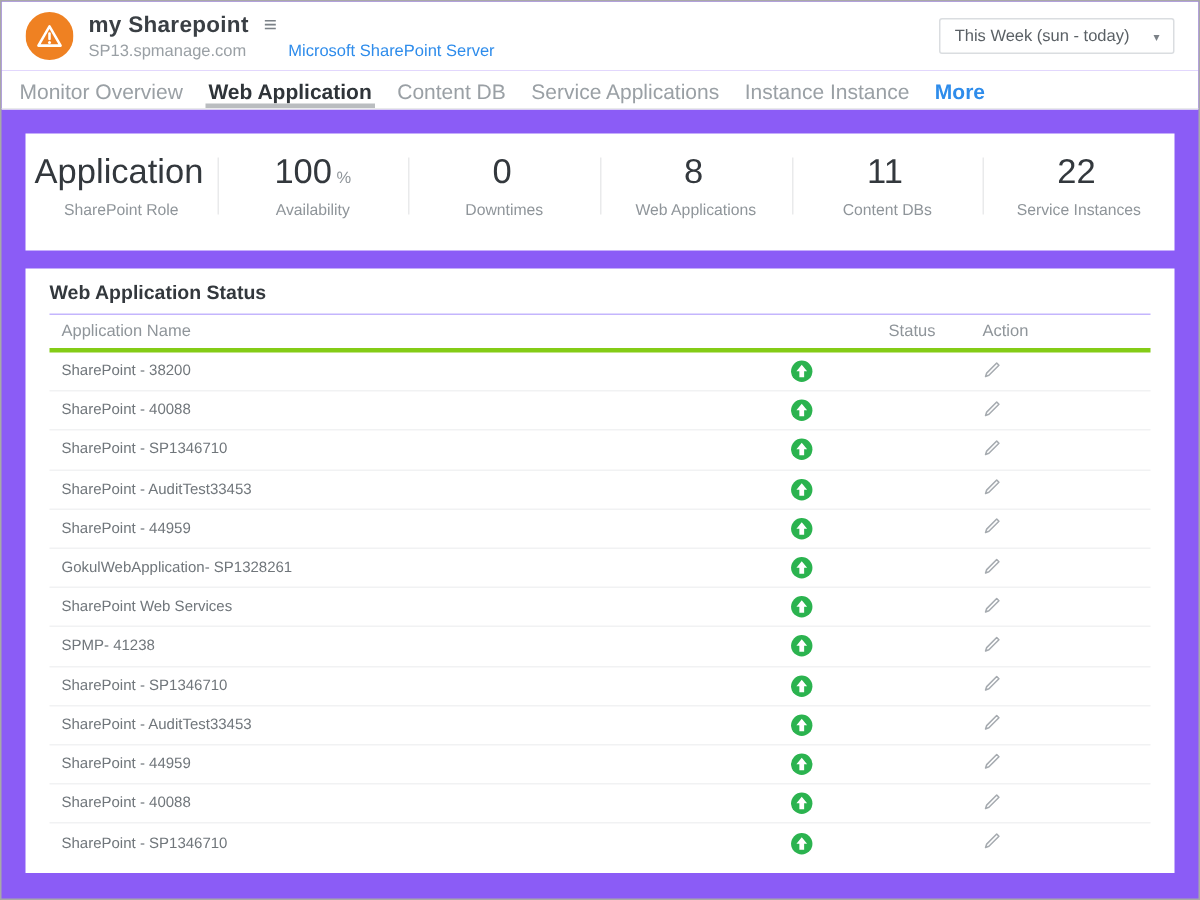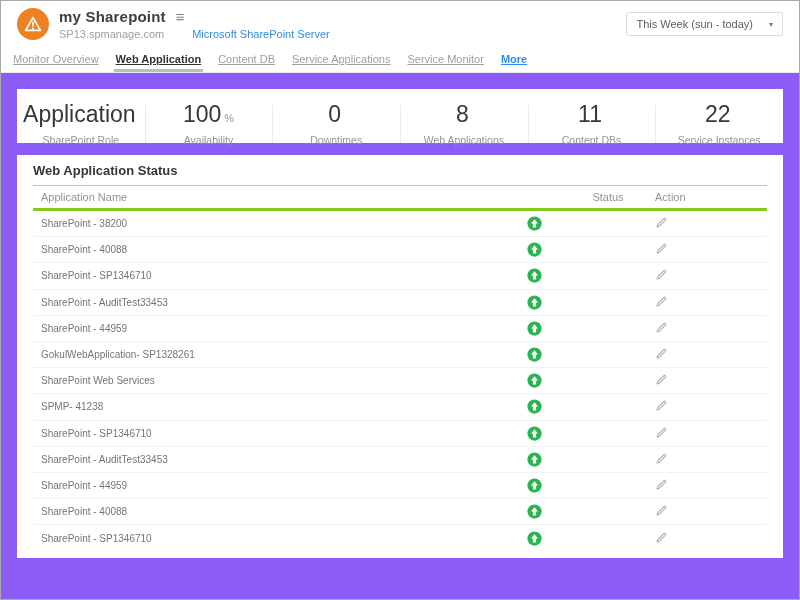--- a/index.html
+++ b/index.html
@@ -18,31 +18,31 @@
   .sub-line { margin-top:3px; font-size:11px; display:flex; align-items:center; }
   .host { color:#9aa0a5; margin-right:12px; }
   .type-link { color:#2e8ceb; text-decoration:none; cursor:pointer;padding-left:16px; }
   .period { position:absolute; right:16px; top:11px; border:1px solid #dadde0; border-radius:2px;
             background:#fff; padding:5px 9px; font-size:11px; color:#5a6065;
             display:flex; align-items:center; cursor:pointer; }
   .caret { margin-left:16px; font-size:8px; color:#7b8187; }
 
   
   .tabs { background:#fff; border-bottom:1px solid #e9eaeb; padding-left:10px; display:flex; height:26px; }
-  .tab { font-size:11px; color:#9aa0a5; margin-right:13px; padding:6px 2px 0; position:relative;
-         white-space:nowrap; cursor:pointer;text-decoration:underline; }
+  .tab { font-size:14px; color:#9aa0a5; margin-right:13px; padding:6px 2px 0; position:relative;
+         white-space:nowrap; cursor:pointer; }
   .tab.active { color:#2f3439; font-weight:700; }
   .tab.active::after { content:''; position:absolute; left:0; right:0; bottom:0; height:3px; background:#babdc0; }
   .tab.accent { color:#2e8ceb; font-weight:700; }
 
   
   .content { padding:16px; height:calc(100% - 72px); }
   .card { background:#fff; }
 
-  .stats { height:54px; display:flex; margin-bottom:12px; }
+  .stats { height:78px; display:flex; margin-bottom:12px; }
   .stat { flex:1; text-align:center; position:relative; padding-top:13px; }
   .stat + .stat::before { content:''; position:absolute; left:0; top:16px; height:38px; width:1px; background:#e9eaeb; }
   .stat-value { font-size:23px; color:#33383d; font-weight:500; line-height:1.1; }
   .stat-value .u { font-size:11px; color:#8f959a; font-weight:400; margin-left:3px; }
   .stat-label { margin-top:7px; font-size:10.5px; color:#8f959a; }
 
   .table-card { padding-bottom:7px; }
   .table-card h2 { margin:0 16px; padding:8px 0 7px; font-size:13px; font-weight:700; color:#33383d;
                    border-bottom:1px solid #c4b5fd; }
   .thead, .trow { display:grid; grid-template-columns:1fr 70px 78px 120px; align-items:center; margin:0 16px; }
@@ -85,21 +85,21 @@
       <span>This Week (sun - today)</span>
       <span class="caret">▾</span>
     </div>
   </header>
 
   <nav class="tabs" id="tabs">
       <div class="tab">Monitor Overview</div>
       <div class="tab active">Web Application</div>
       <div class="tab">Content DB</div>
       <div class="tab">Service Applications</div>
-      <div class="tab">Service Monitor</div>
+      <div class="tab">Instance Instance</div>
       <div class="tab accent">More</div>
     </nav>
 
   <div class="content">
 
     <section class="card stats" id="stats">
         <div class="stat">
     <div class="stat-value"><span class="v">Application</span><span class="u"></span></div>
     <div class="stat-label">SharePoint Role</div>
   </div>

